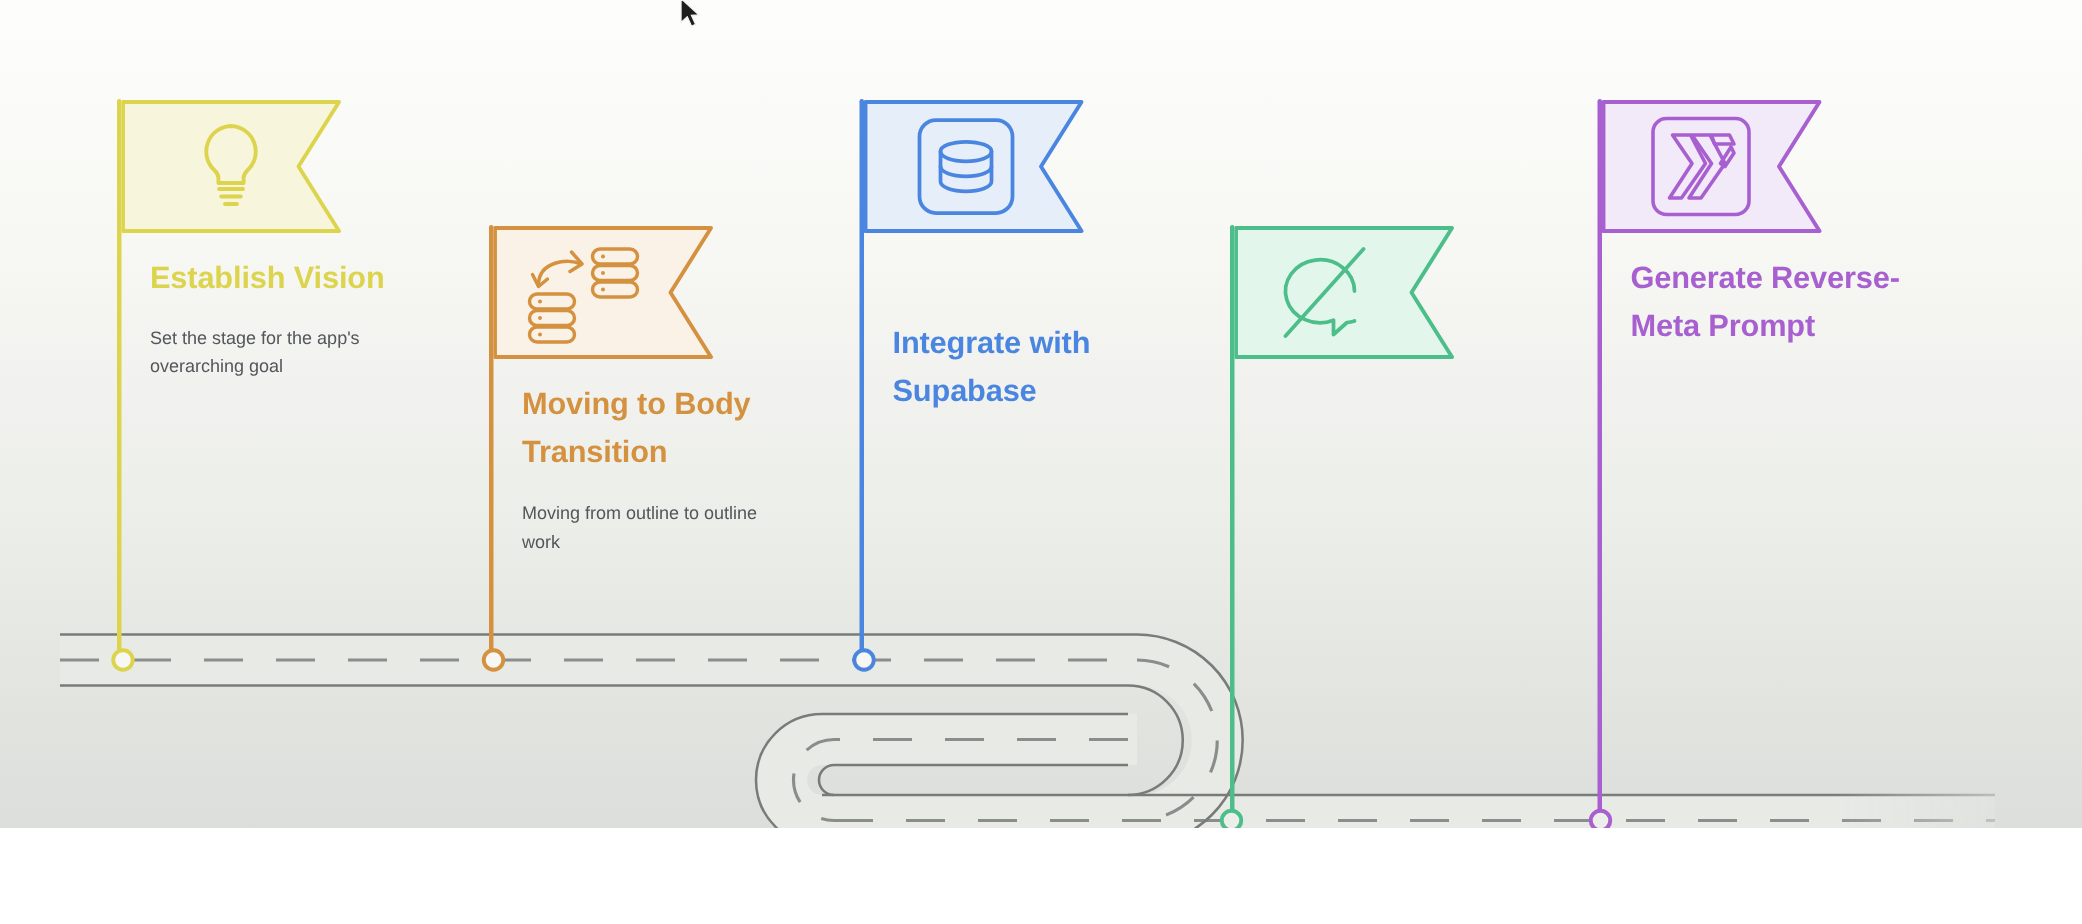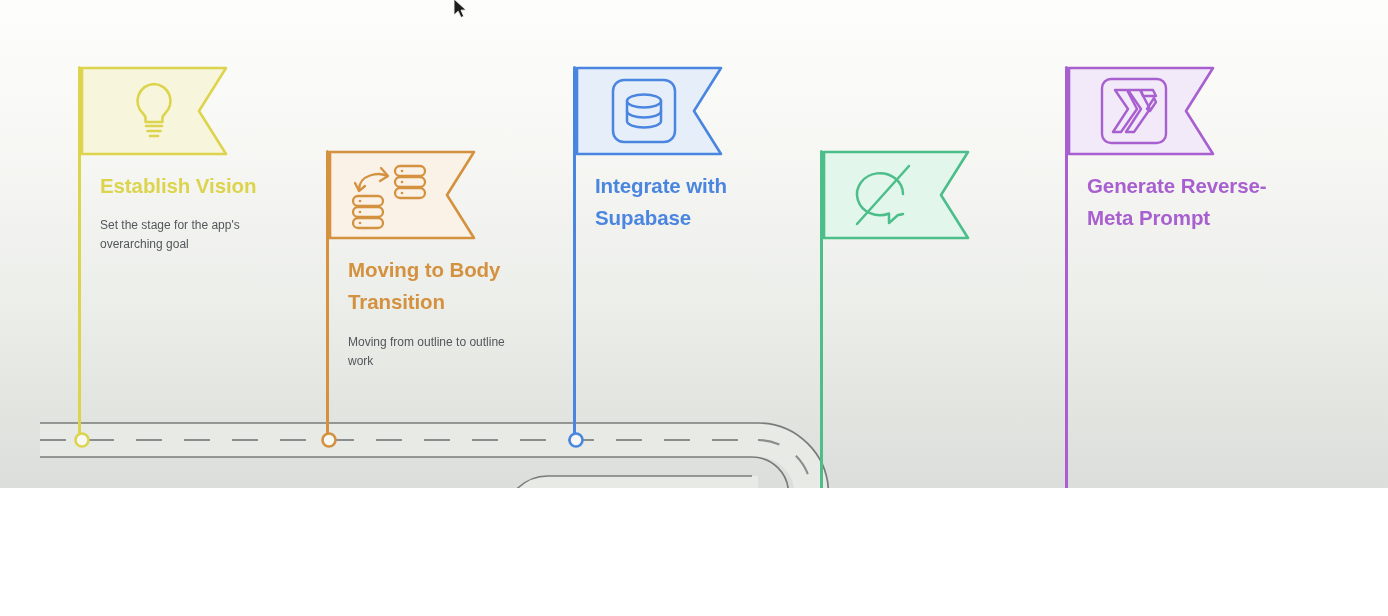--- a/index.html
+++ b/index.html
@@ -7,21 +7,21 @@
     padding: 0;
     background: #ffffff;
   }
   body {
     font-family: "Liberation Sans", sans-serif;
   }
 
   #stage {
     position: relative;
     width: 1388px;
-    height: 488px;
+    height: 552px;
     overflow: hidden;
     background: linear-gradient(180deg, #fdfdfb 0%, #f7f7f4 30%, #eceeea 62%, #e2e4e0 85%, #dcdedb 100%);
   }
 
   
   #road-layer {
     position: absolute;
     left: 0; top: 0;
     width: 1388px;
     height: 616px;
@@ -208,21 +208,21 @@
         <path d="M1 2 L145 2 L118 45 L145 88 L1 88 Z" fill="#e6eefa" stroke="#4a86e0" stroke-width="2.6" stroke-linejoin="round"></path>
         <g transform="translate(36,13)" fill="none" stroke="#4a86e0" stroke-width="2.5" stroke-linecap="round" stroke-linejoin="round">
           <rect x="1" y="1" width="62" height="62" rx="11"></rect>
           <ellipse cx="32" cy="22" rx="17" ry="6.5"></ellipse>
           <path d="M15 22 v20 a17 6.5 0 0 0 34 0 v-20"></path>
           <path d="M15 32 a17 6.5 0 0 0 34 0"></path>
         </g>
       </svg>
     </div>
     <div class="ms-text" style="top:104px;">
-      <div class="ms-title" style="color:#4a86e0;">Integrate with Supabase</div>
+      <div class="ms-title" style="color:#4a86e0;margin-top:43px;">Integrate with Supabase</div>
     </div>
   </div>
 
   <div class="milestone" style="left:820px; top:150px;">
     <div class="pole" style="height:397px; background:#4cbe8a;"></div>
     <div class="flag">
       <svg viewBox="0 0 148 90" width="148" height="90">
         <path d="M1 2 L145 2 L118 45 L145 88 L1 88 Z" fill="#e3f6ec" stroke="#4cbe8a" stroke-width="2.6" stroke-linejoin="round"></path>
         <g transform="translate(28,14)" fill="none" stroke="#4cbe8a" stroke-width="2.5" stroke-linecap="round" stroke-linejoin="round">
           <path d="M52 30 a23 21 0 1 0 -14 19.5 l0 9.5 l9 -8 a25 25 0 0 0 5 -1"></path>

